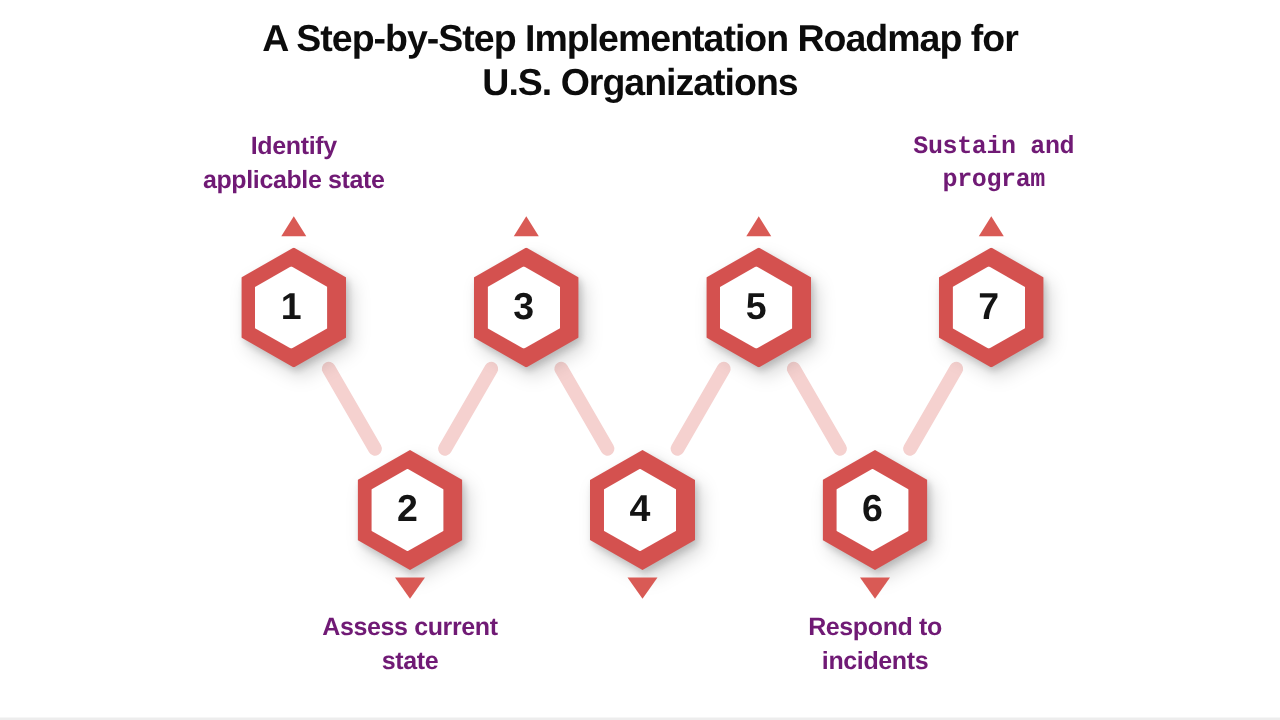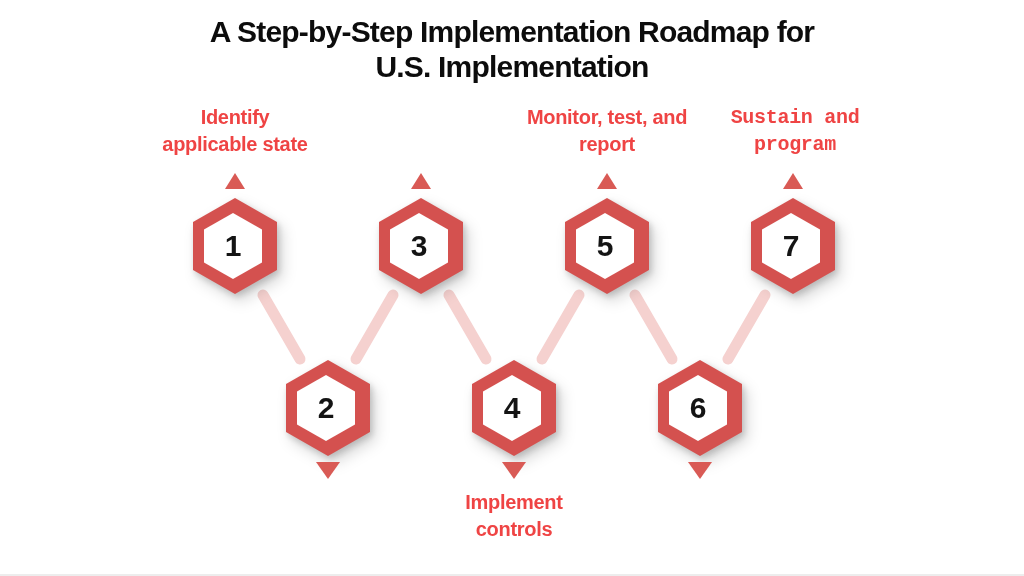--- a/index.html
+++ b/index.html
@@ -26,31 +26,31 @@
     clip-path:polygon(50% 0,100% 25%,100% 75%,50% 100%,0 75%,0 25%);
     display:flex;align-items:center;justify-content:center;
     filter:drop-shadow(4px 3px 3px rgba(70,25,25,0.35));
   }
   .num{font-size:30px;font-weight:700;color:#141414;}
   .tri{position:absolute;width:0;height:0;z-index:2;}
   .tri.up{border-left:10px solid transparent;border-right:10px solid transparent;border-bottom:16px solid #D95A55;}
   .tri.down{border-left:12px solid transparent;border-right:12px solid transparent;border-top:17px solid #D95A55;}
   .label{
     position:absolute;width:240px;text-align:center;z-index:2;
-    font-size:20px;line-height:27px;font-weight:700;color:#ef4444;letter-spacing:-0.3px;
+    font-size:20px;line-height:27px;font-weight:700;color:#701a75;letter-spacing:-0.3px;
   }
 </style>
 </head>
 <body>
 
 <div class="page">
 
   <div class="title">
     <div>A Step-by-Step Implementation Roadmap for</div>
-    <div>U.S. Implementation</div>
+    <div>U.S. Organizations</div>
   </div>
 
   <svg class="connectors" viewBox="0 0 1024 576">
     <line x1="263" y1="295" x2="300" y2="359" stroke="#F5D1CF" stroke-width="11" stroke-linecap="round"></line>
     <line x1="393" y1="295" x2="356" y2="359" stroke="#F5D1CF" stroke-width="11" stroke-linecap="round"></line>
     <line x1="449" y1="295" x2="486" y2="359" stroke="#F5D1CF" stroke-width="11" stroke-linecap="round"></line>
     <line x1="579" y1="295" x2="542" y2="359" stroke="#F5D1CF" stroke-width="11" stroke-linecap="round"></line>
     <line x1="635" y1="295" x2="672" y2="359" stroke="#F5D1CF" stroke-width="11" stroke-linecap="round"></line>
     <line x1="765" y1="295" x2="728" y2="359" stroke="#F5D1CF" stroke-width="11" stroke-linecap="round"></line>
   </svg>
@@ -70,24 +70,20 @@
 
   <div class="tri up" style="left:411px;top:173px;"></div>
   <div class="hex" style="left:379px;top:198px;">
     <div class="hex-outer">
         <div class="hex-inner">
       <span class="num">3</span>
     </div>
       </div>
   </div>
 
-  <div class="label" style="left:487px;top:104px;">
-    <div>Monitor, test, and</div>
-    <div>report</div>
-  </div>
   <div class="tri up" style="left:597px;top:173px;"></div>
   <div class="hex" style="left:565px;top:198px;">
     <div class="hex-outer">
         <div class="hex-inner">
       <span class="num">5</span>
     </div>
       </div>
   </div>
 
   <div class="label" style="left:675px;top:104px;font-family:Liberation Mono, monospace;">
@@ -104,36 +100,40 @@
   </div>
 
   <div class="hex" style="left:286px;top:360px;">
     <div class="hex-outer">
         <div class="hex-inner">
       <span class="num">2</span>
     </div>
       </div>
   </div>
   <div class="tri down" style="left:316px;top:462px;"></div>
+  <div class="label" style="left:208px;top:489px;">
+    <div>Assess current</div>
+    <div>state</div>
+  </div>
 
   <div class="hex" style="left:472px;top:360px;">
     <div class="hex-outer">
         <div class="hex-inner">
       <span class="num">4</span>
     </div>
       </div>
   </div>
   <div class="tri down" style="left:502px;top:462px;"></div>
-  <div class="label" style="left:394px;top:489px;">
-    <div>Implement</div>
-    <div>controls</div>
-  </div>
 
   <div class="hex" style="left:658px;top:360px;">
     <div class="hex-outer">
         <div class="hex-inner">
       <span class="num">6</span>
     </div>
       </div>
   </div>
   <div class="tri down" style="left:688px;top:462px;"></div>
+  <div class="label" style="left:580px;top:489px;">
+    <div>Respond to</div>
+    <div>incidents</div>
+  </div>
 
 </div>
 
 </body></html>

